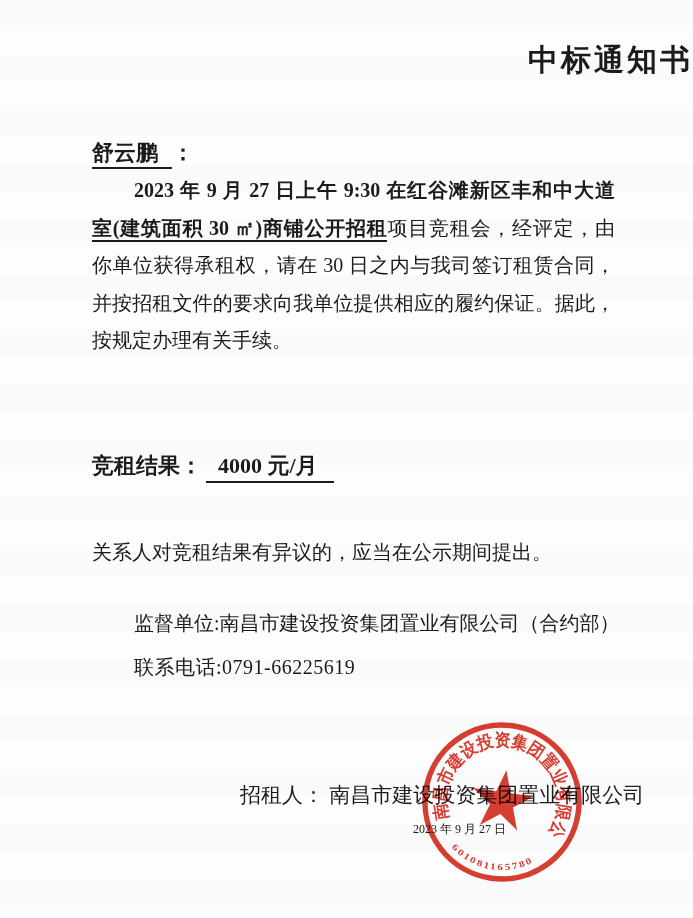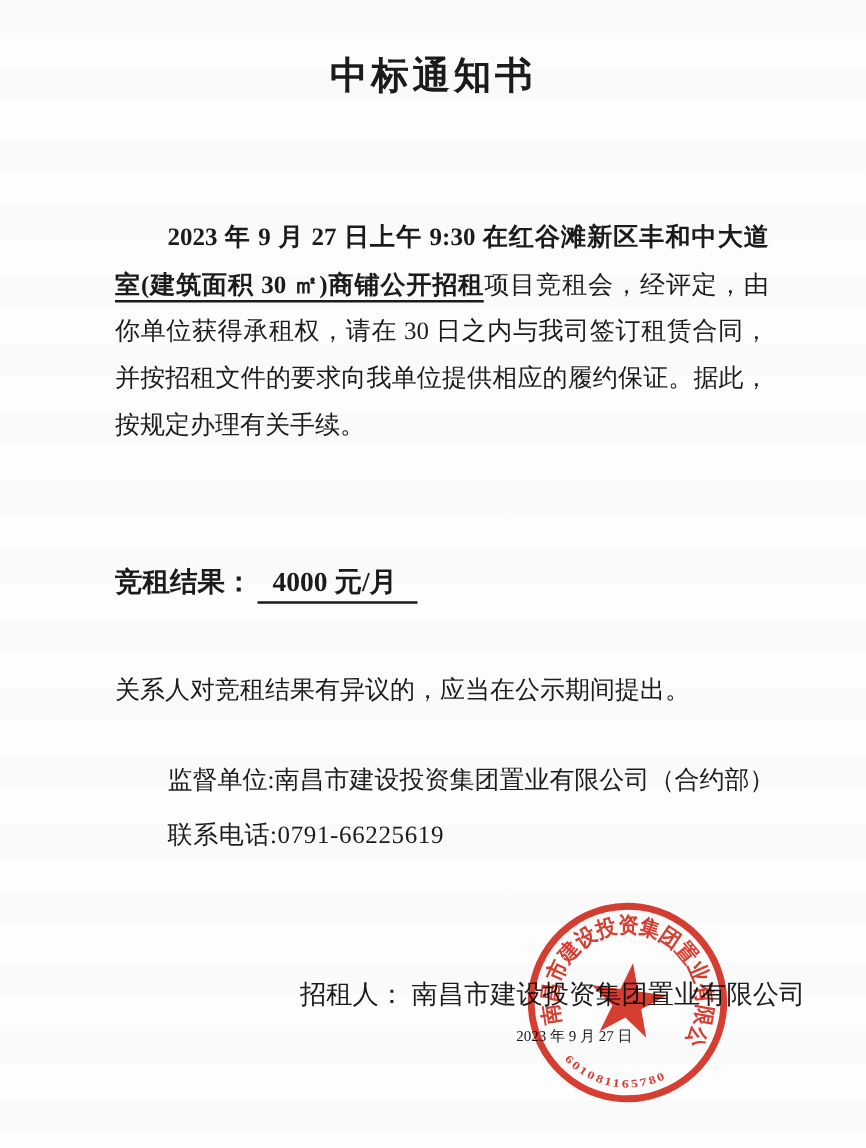--- a/index.html
+++ b/index.html
@@ -11,21 +11,21 @@
   .page{
     position:relative;width:693px;height:918px;overflow:hidden;
     background-color:#fdfdfd;
     background-image:repeating-linear-gradient(180deg,
       rgba(0,0,0,0.012) 0px, rgba(0,0,0,0.012) 26px,
       rgba(255,255,255,0) 26px, rgba(255,255,255,0) 55px);
     color:#1b1b1b;
   }
   .abs{position:absolute;}
   .title{
-    top:40px;left:0;width:693px;text-align:center;
+    top:40px;left:0;width:693px;text-align:right;
     font-size:30px;font-weight:bold;letter-spacing:3px;
   }
   .salutation{top:138px;left:92px;font-size:22px;font-weight:bold;}
   .salutation .name{border-bottom:2px solid #1b1b1b;padding:0 14px 2px 0;}
   .para{left:92px;width:523px;font-size:20px;}
   .para1{top:172px;line-height:37.5px;}
   .notice{top:533px;line-height:38px;}
   .line{display:block;}
   .just{text-align:justify;text-align-last:justify;}
   .indent{text-indent:42px;font-weight:bold;}
@@ -42,20 +42,21 @@
   }
   .stamp text{font-family:"Liberation Serif", serif;font-weight:bold;}
 </style>
 </head>
 <body>
 
 <div class="page">
 
   <div class="abs title">中标通知书</div>
 
+  <div class="abs salutation"><span class="name">舒云鹏</span><span>：</span></div>
 
   <div class="abs para para1">
     <div class="line just indent"><span>2023 年 9 月 27 日上午 9:30 在红谷滩新区丰和中大道</span></div>
     <div class="line just"><span class="em">室(建筑面积 30 ㎡)商铺公开招租</span><span>项目竞租会，经评定，由</span></div>
     <div class="line just"><span>你单位获得承租权，请在 30 日之内与我司签订租赁合同，</span></div>
     <div class="line just"><span>并按招租文件的要求向我单位提供相应的履约保证。据此，</span></div>
     <div class="line"><span>按规定办理有关手续。</span></div>
   </div>
 
   <div class="abs result"><span>竞租结果：</span><span class="value">4000 元/月</span></div>

